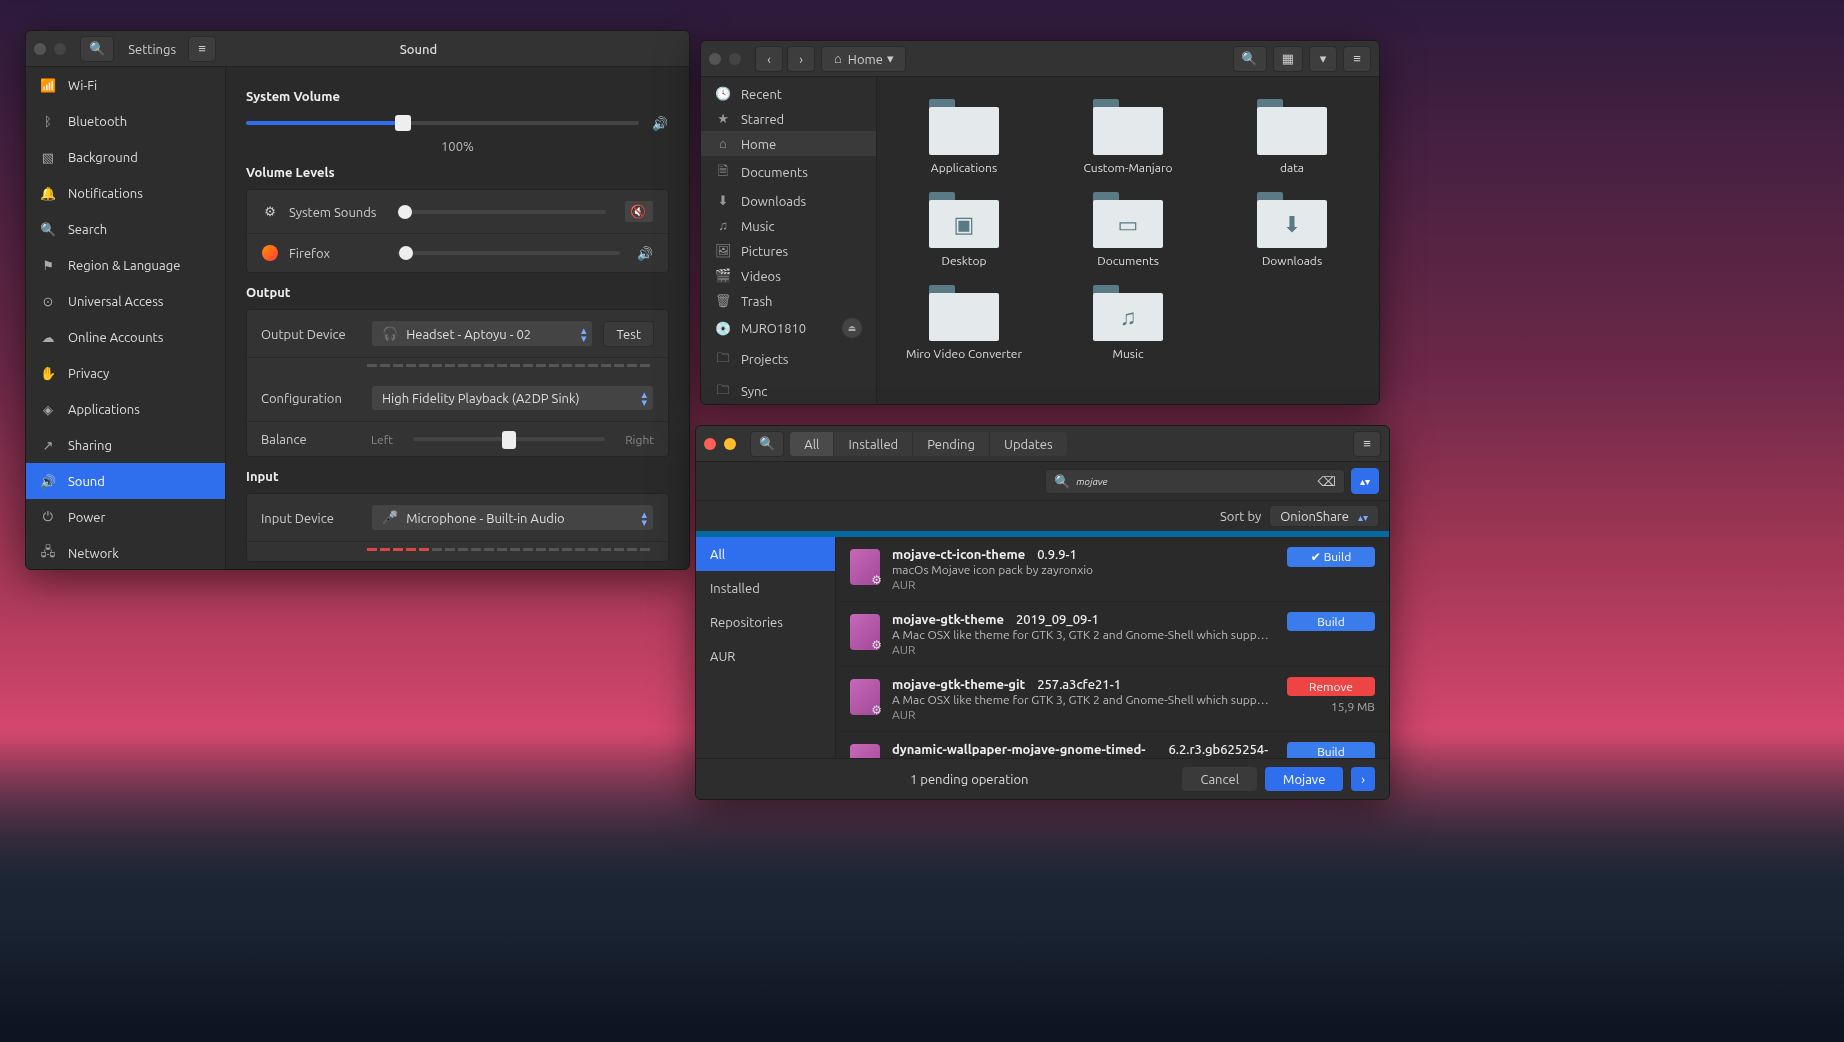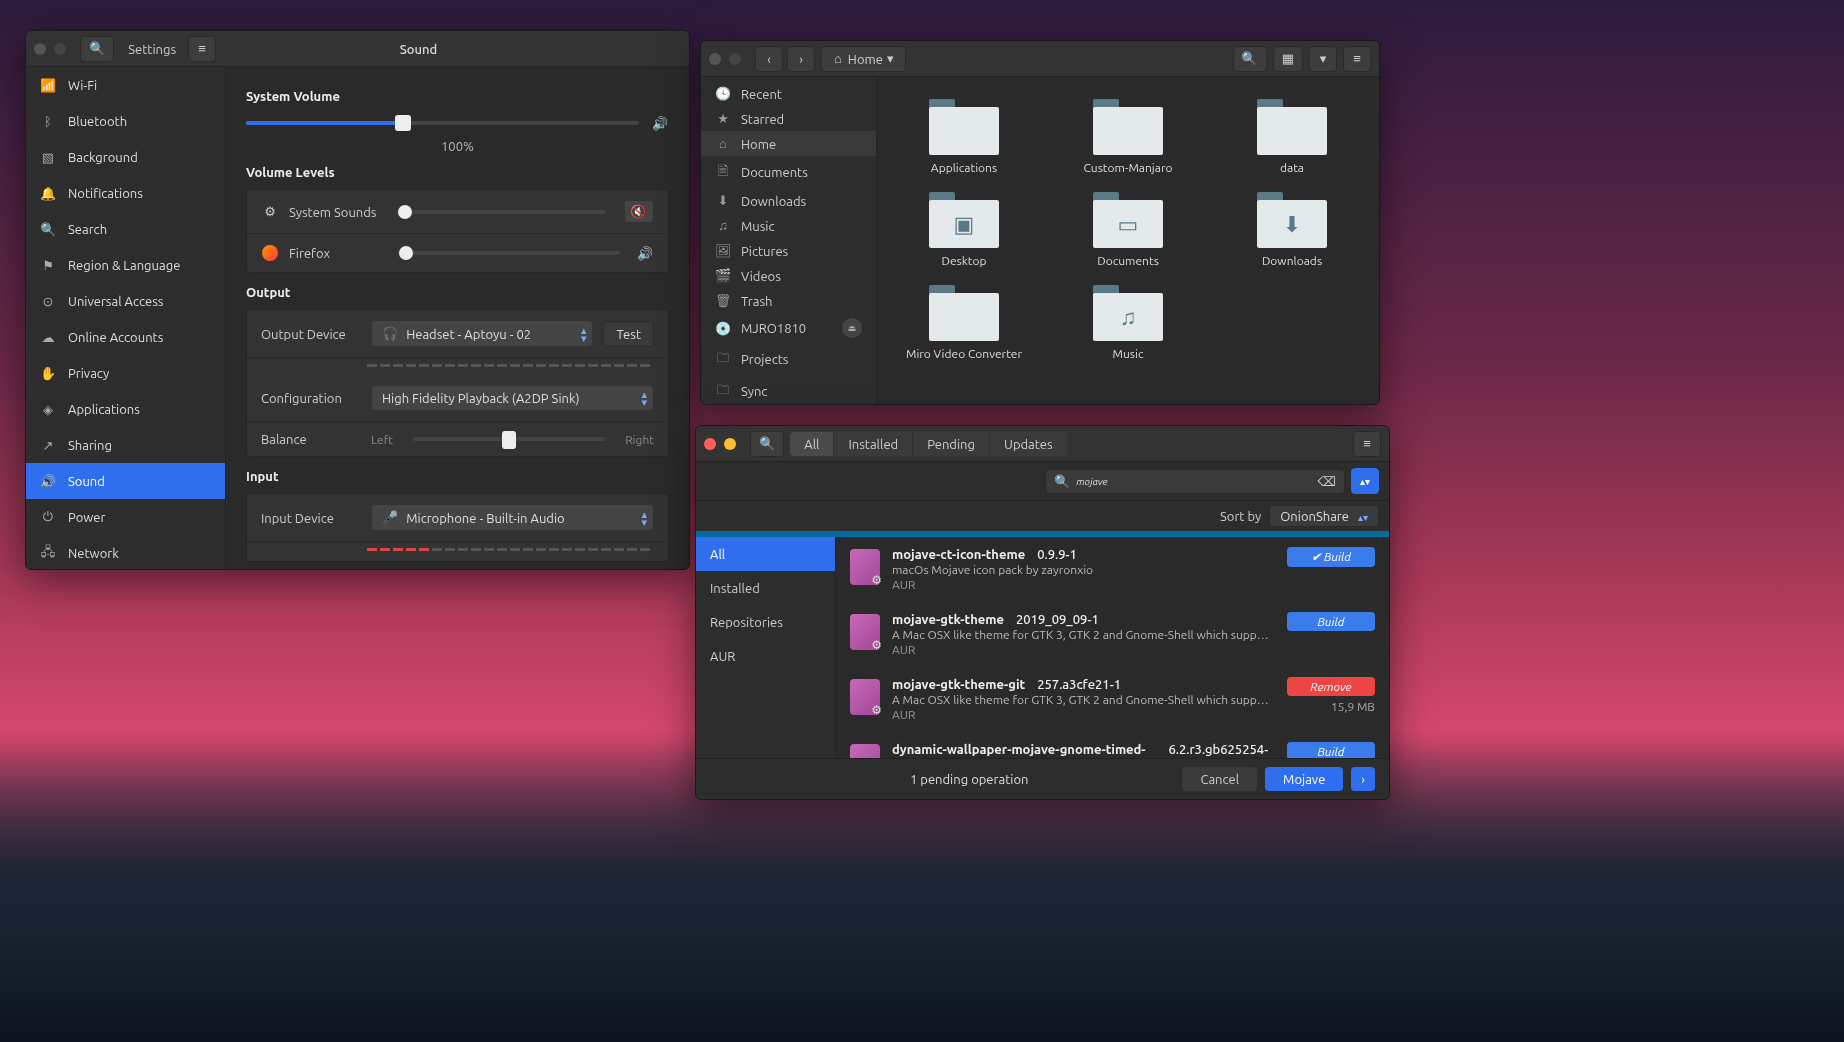--- a/index.html
+++ b/index.html
@@ -91,21 +91,21 @@
 .pkg-row { display:flex; gap:12px; padding:10px 14px; border-bottom:1px solid #262626; }
 .pkg-icon { width:30px; height:36px; background:linear-gradient(135deg,#c968b8,#a04898); border-radius:4px; flex-shrink:0; position:relative; margin-top:2px; }
 .pkg-icon::after { content:'⚙'; position:absolute; bottom:-2px; right:-2px; font-size:12px; color:#ddd; }
 .pkg-info { flex:1; min-width:0; }
 .pkg-name-row { display:flex; gap:12px; align-items:baseline; }
 .pkg-name { font-weight:600; color:#eee; }
 .pkg-ver { color:#eee; font-weight:500; }
 .pkg-desc { color:#bbb; font-size:12px; margin-top:2px; white-space:nowrap; overflow:hidden; text-overflow:ellipsis; }
 .pkg-src { color:#999; font-size:12px; margin-top:2px; }
 .pkg-action { width:90px; display:flex; flex-direction:column; align-items:flex-end; gap:4px; }
-.act-btn { padding:3px 0; width:88px; text-align:center; border-radius:4px; font-size:12px; cursor:pointer; color:#fff;font-style:italic; }
+.act-btn { padding:3px 0; width:88px; text-align:center; border-radius:4px; font-size:12px; cursor:pointer; color:#fff; }
 .act-build { background:#3b7ced; }
 .act-remove { background:#e44; }
 .act-check::before { content:'✔ '; }
 .pkg-size { color:#aaa; font-size:12px; }
 .pkg-footer { display:flex; align-items:center; padding:8px 14px; border-top:1px solid #222; background:#2d2d2d; gap:8px; }
 .pkg-pending { flex:1; color:#ddd; padding-left:200px; }
 .ft-btn { padding:5px 18px; border-radius:4px; cursor:pointer; }
 .ft-cancel { background:#3a3a3a; color:#ccc; }
 .ft-apply { background:#2f6fed; color:#fff; }
 .ft-next { background:#2f6fed; color:#fff; padding:5px 10px; }

